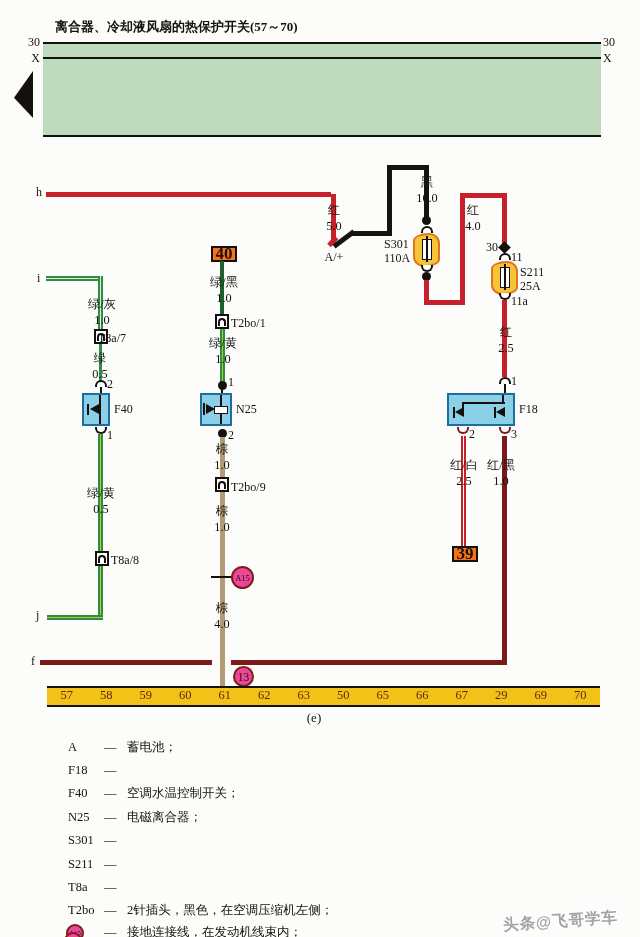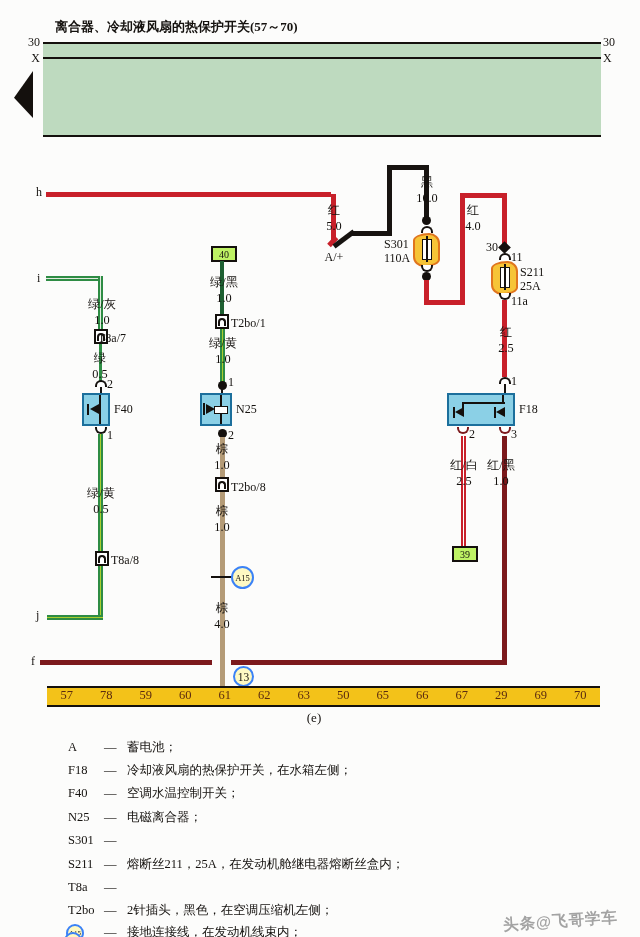--- a/index.html
+++ b/index.html
@@ -28,23 +28,23 @@
   .conn{position:absolute;width:14px;height:15px;background:#fff;border:2.2px solid #14100d;box-sizing:border-box}
   .conn i{display:block;width:8px;height:8px;border:2.3px solid #14100d;border-bottom:none;
           border-radius:4px 4px 0 0;margin:2px auto 0;box-sizing:border-box}
   .cybox{position:absolute;background:#8bd0e6;border:2.2px solid #1c6f9c;box-sizing:border-box}
   .fuse{position:absolute;width:27px;height:34px;background:#f6c437;border:2.2px solid #e0751e;
         border-radius:60% 40% 60% 40%/22% 30% 22% 30%;box-sizing:border-box}
   .fuse i{position:absolute;left:50%;top:4px;width:10px;height:21px;background:#fff;
           border:1.8px solid #14100d;transform:translateX(-50%);box-sizing:border-box}
   .fuse i:after{content:"";position:absolute;left:50%;top:-4px;width:2px;height:26px;
           background:#14100d;transform:translateX(-50%)}
-  .nbox{position:absolute;background:#bef264;border:2.2px solid #14100d;font-weight:normal;font-size:10px;
+  .nbox{position:absolute;background:#f97316;border:2.2px solid #14100d;font-weight:bold;font-size:17px;
         box-sizing:border-box;height:16px;min-width:26px;display:flex;align-items:center;justify-content:center}
-  .circ{position:absolute;background:#fef9c3;border:2px solid #3b82f6;border-radius:50%;
+  .circ{position:absolute;background:#ec4899;border:2px solid #7f1d1d;border-radius:50%;
         display:flex;align-items:center;justify-content:center;box-sizing:border-box}
   .sw{position:absolute;width:0;height:0;border-top:5.5px solid transparent;
       border-bottom:5.5px solid transparent;border-right:9.5px solid #14100d}
   .swr{position:absolute;width:0;height:0;border-top:5.5px solid transparent;
       border-bottom:5.5px solid transparent;border-left:9.5px solid #14100d}
   .sbar{position:absolute;width:2.2px;background:#14100d}
   .bar{position:absolute;left:47px;top:686px;width:553px;height:21px;background:#f3c219;
        border-top:2.5px solid #14100d;border-bottom:2.5px solid #14100d;box-sizing:border-box;display:flex}
   .bar span{flex:1;text-align:center;font-size:12.5px;line-height:15px;color:#5b2b10}
   .lr{position:absolute;left:0;width:640px;height:16px;font-size:12.5px;line-height:15px;white-space:nowrap}
@@ -232,37 +232,37 @@
   <div class="dot" style="left:217.5px;top:429px"></div>
   <div class="t" style="left:228px;top:428px">2</div>
   <div class="vw brn" style="left:219.5px;top:437px;height:262px"></div>
   <div class="wl" style="left:222px;top:441px">
     <div>棕</div>
       <div>1.0</div>
   </div>
   <div class="conn" style="left:215px;top:477px">
       <i></i>
     </div>
-  <div class="t" style="left:231px;top:480px">T2bo/8</div>
+  <div class="t" style="left:231px;top:480px">T2bo/9</div>
   <div class="wl" style="left:222px;top:503px">
     <div>棕</div>
       <div>1.0</div>
   </div>
   <div style="position:absolute;left:211px;top:576px;width:21px;height:2.2px;background:#14100d"></div>
   <div class="circ" style="left:231px;top:566px;width:23px;height:23px;font-size:8.5px">A15</div>
   <div class="wl" style="left:222px;top:600px">
     <div>棕</div>
       <div>4.0</div>
   </div>
   <div class="arc" style="left:216px;top:698px;width:13px"></div>
   <div class="circ" style="left:233px;top:666px;width:21px;height:21px;font-size:11.5px">13</div>
 
   <div class="bar">
     <span>57</span>
-    <span>78</span>
+    <span>58</span>
     <span>59</span>
     <span>60</span>
     <span>61</span>
     <span>62</span>
     <span>63</span>
     <span>50</span>
     <span>65</span>
     <span>66</span>
     <span>67</span>
     <span>29</span>
@@ -272,40 +272,38 @@
   <div class="t cx" style="left:314px;top:711px;font-size:13px">(e)</div>
 
   <div class="lr" style="top:740px">
     <span class="term">A</span>
     <span class="dash">—</span>
     <span class="desc">蓄电池；</span>
   </div>
   <div class="lr" style="top:763px">
     <span class="term">F18</span>
     <span class="dash">—</span>
-    <span class="desc">冷却液风扇的热保护开关，在水箱左侧；</span>
   </div>
   <div class="lr" style="top:786px">
     <span class="term">F40</span>
     <span class="dash">—</span>
     <span class="desc">空调水温控制开关；</span>
   </div>
   <div class="lr" style="top:810px">
     <span class="term">N25</span>
     <span class="dash">—</span>
     <span class="desc">电磁离合器；</span>
   </div>
   <div class="lr" style="top:833px">
     <span class="term">S301</span>
     <span class="dash">—</span>
   </div>
   <div class="lr" style="top:857px">
     <span class="term">S211</span>
     <span class="dash">—</span>
-    <span class="desc">熔断丝211，25A，在发动机舱继电器熔断丝盒内；</span>
   </div>
   <div class="lr" style="top:880px">
     <span class="term">T8a</span>
     <span class="dash">—</span>
   </div>
   <div class="lr" style="top:903px">
     <span class="term">T2bo</span>
     <span class="dash">—</span>
     <span class="desc">2针插头，黑色，在空调压缩机左侧；</span>
   </div>

